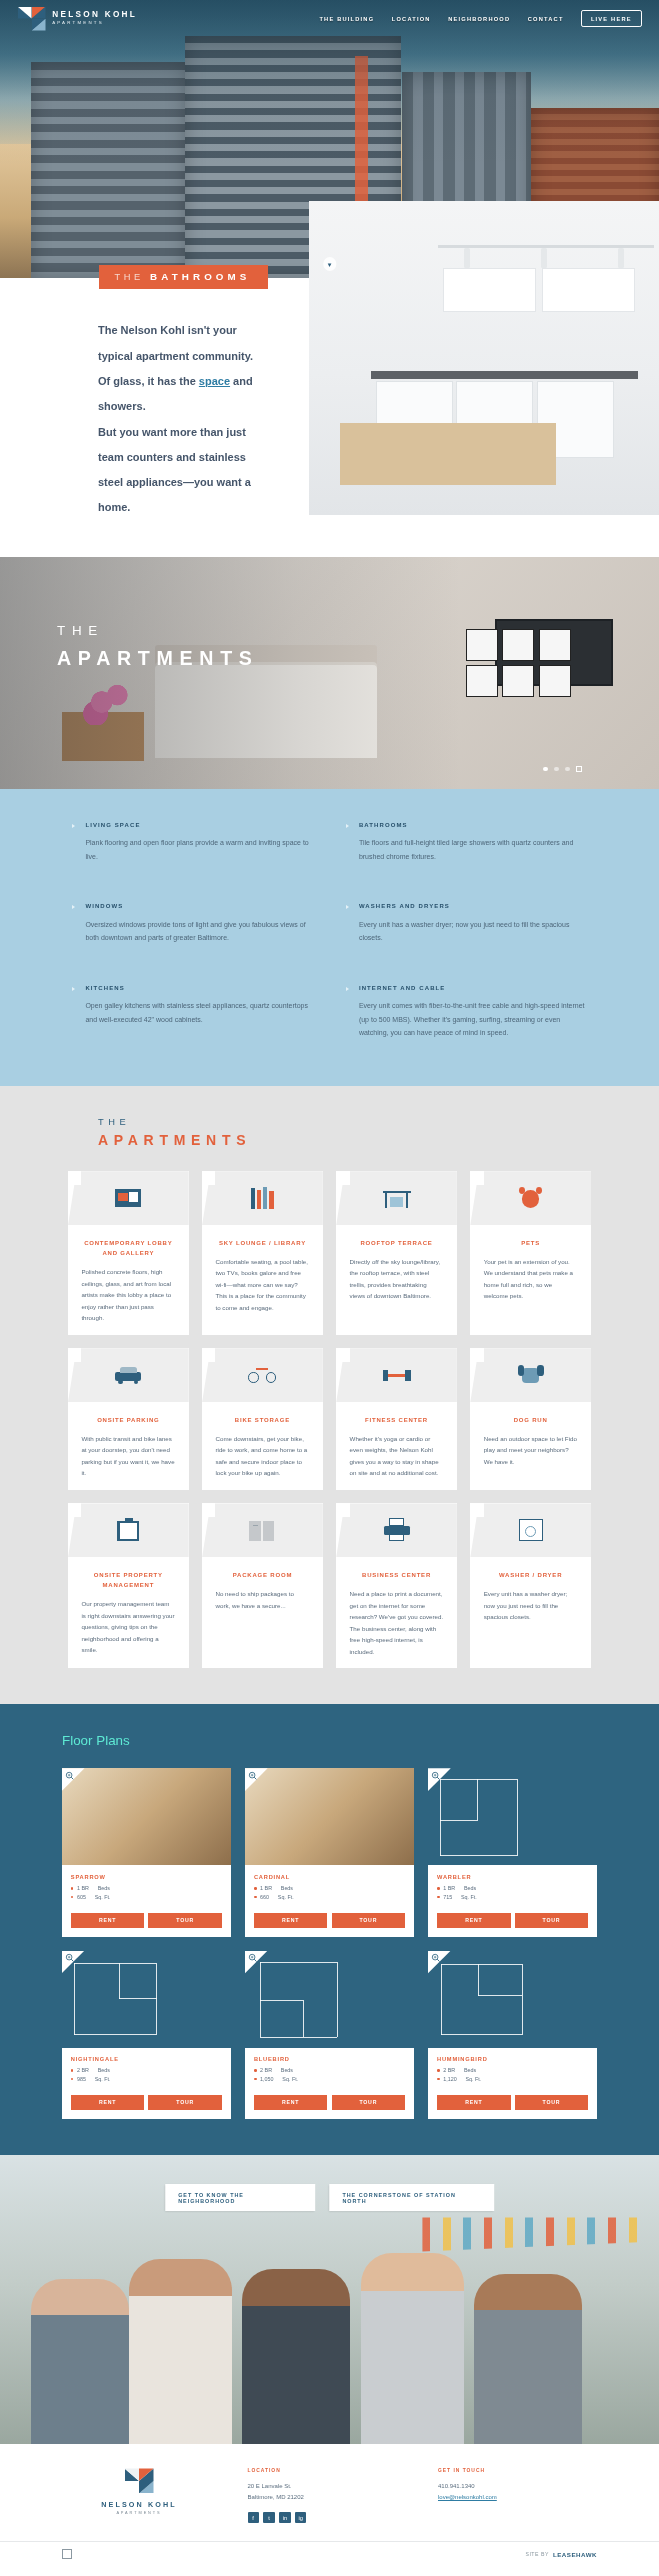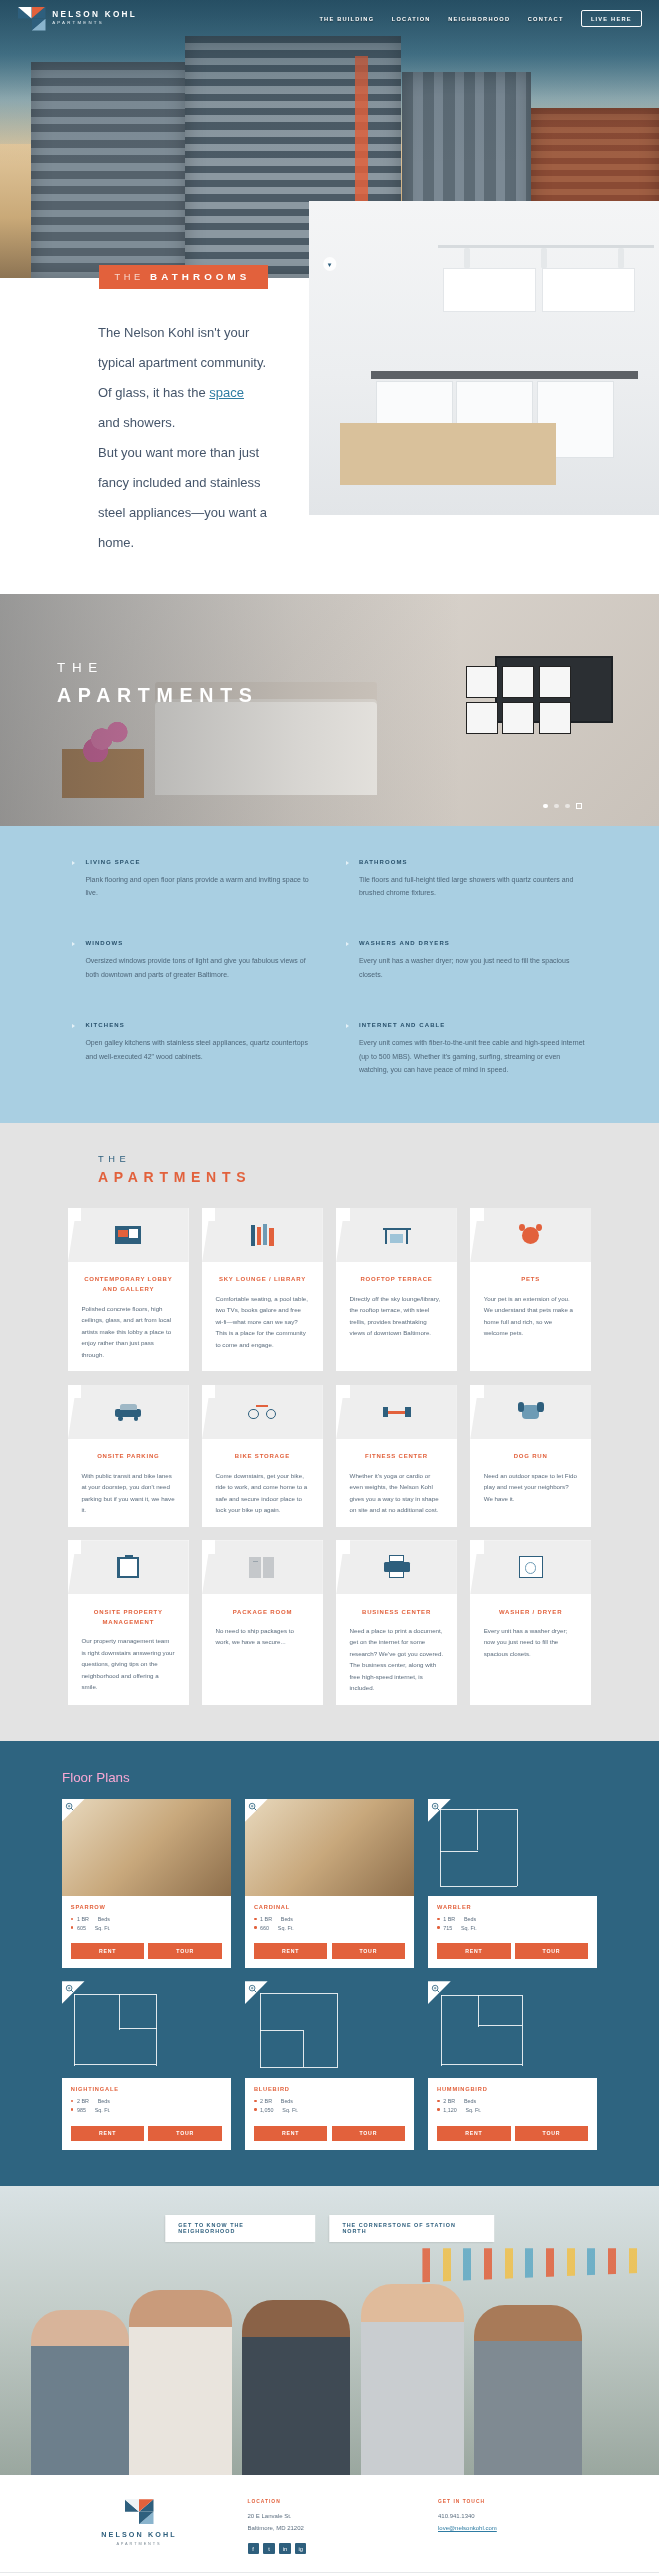--- a/index.html
+++ b/index.html
@@ -40,21 +40,21 @@
   .nav-cta{border:0.8px solid #fff;border-radius:2.1px;padding:4.6px 8.8px;color:#fff;font-size:5.7px;font-weight:bold;letter-spacing:1.2px;cursor:pointer}
   .hero-scroll{position:absolute;left:50%;bottom:7.2px;transform:translateX(-50%);width:13.4px;height:13.4px;border-radius:50%;background:rgba(255,255,255,.85);display:flex;align-items:center;justify-content:center;color:#2e5f7d;font-size:6.2px;z-index:6}
 
   
   .building{position:relative;background:#fff;padding:0 0 36px}
   .band{position:relative;height:27px}
   .band-tag{position:absolute;left:99px;top:-13.4px;background:#e2613c;color:#fff;padding:6.7px 17.5px 6.7px 15.5px;font-size:9.8px;letter-spacing:4.1px;font-weight:bold;display:flex;gap:6.2px;align-items:baseline}
   .band-tag .thin{font-weight:300;letter-spacing:3.6px;font-size:9.3px;color:#f7d9cf;-webkit-text-stroke:0}
   .building-inner{display:flex;padding:13.4px 0 0}
   .building-copy{width:268px;padding-left:98px}
-  .building-copy p{font-size:13px;line-height:2.3;color:#45556a;font-weight:400}
+  .building-copy p{font-size:11px;line-height:2.3;color:#45556a;font-weight:700}
   .building-copy a{color:#2e7ca3;text-decoration:underline}
   .kitchen{position:absolute;right:0;top:-77px;width:350px;height:314px;
     background:linear-gradient(180deg,#f4f5f6 0%,#eceef0 55%,#e2e5e8 100%);}
   .kitchen .shelf{position:absolute;background:#fff;border:1px solid #e3e6e9}
   .kitchen .cab{position:absolute;background:#fafbfc;border:0.5px solid #dfe3e6}
   .kitchen .counter{position:absolute;left:62px;right:20.6px;top:170px;height:8.2px;background:#5d6166}
   .kitchen .island{position:absolute;left:31px;top:222px;width:216px;height:62px;background:#d9c19b}
   .kitchen .track{position:absolute;left:129px;top:44px;width:216px;height:2.6px;background:#d7dbde}
   .kitchen .lamp{position:absolute;top:47px;width:6.2px;height:19.6px;background:#e5e8ea;border-radius:1.5px}
 
@@ -98,21 +98,21 @@
   .card .corner{position:absolute;left:0;top:0;width:13.4px;height:13.4px;background:#fff}
   .card h5{color:#e2613c;font-size:6px;font-weight:bold;letter-spacing:0.8px;text-align:center;margin:12.4px 11.3px 8.2px;line-height:1.7}
   .card p{font-size:6.2px;line-height:1.85;color:#5a6b7c;font-weight:300;padding:0 13.4px;text-align:left}
   .ic{width:28px;height:24px;position:relative}
   .ic .b{position:absolute;background:#2e5f7d}
   .ic .o{position:absolute;background:#e2613c}
   .ic .g{position:absolute;background:#c5c8cb}
 
   
   .plans{background:#2e6480;padding:29px 0 36px}
-  .plans h2{color:#f9a8d4;font-size:13.4px;font-weight:300;padding-left:62px;margin-bottom:14px}
+  .plans h2{color:#5eead4;font-size:13.4px;font-weight:300;padding-left:62px;margin-bottom:20px}
   .plans .sub{color:#cfe3ec;font-size:7.7px;font-weight:300;line-height:1.85;padding-left:62px;width:392px;margin-bottom:20.6px}
   .plan-grid{width:536px;margin:0 auto;display:grid;grid-template-columns:repeat(3,1fr);gap:13.4px}
   .plan{background:#fff;position:relative}
   .plan .thumb{height:97px;position:relative;overflow:hidden;background:#dfe6ea}
   .plan .thumb.photo{background:linear-gradient(135deg,#e8d9be 0%,#c8a87c 50%,#8d6e4b 100%)}
   .plan .thumb.bp{background:#2e6480}
   .plan .thumb.bp .line{position:absolute;background:rgba(255,255,255,.85)}
   .plan .zoom{position:absolute;left:0;top:0;width:23px;height:23px;background:#fff;clip-path:polygon(0 0,100% 0,0 100%);z-index:3}
   .plan .zoom svg{position:absolute;left:3.1px;top:2.6px}
   .plan .meta{padding:8.2px 9.3px 7.2px}
@@ -217,21 +217,21 @@
         <span class="thin">THE</span>
         <span>BATHROOMS</span>
       </div>
     </div>
     <div class="building-inner">
       <div class="building-copy">
         <p>The Nelson Kohl isn't your typical apartment community.</p>
         <p>
           <span>Of glass, it has the </span><a href="#">space</a><span> and showers.</span>
         </p>
-        <p>But you want more than just fancy included and stainless steel appliances—you want a home.</p>
+        <p>But you want more than just team counters and stainless steel appliances—you want a home.</p>
       </div>
     </div>
   </section>
 
   <section class="apts">
     <div class="apts-photo">
       <div class="hb"></div>
         <div class="bed"></div>
         <div class="nst"></div>
       <div class="flowers"></div>

